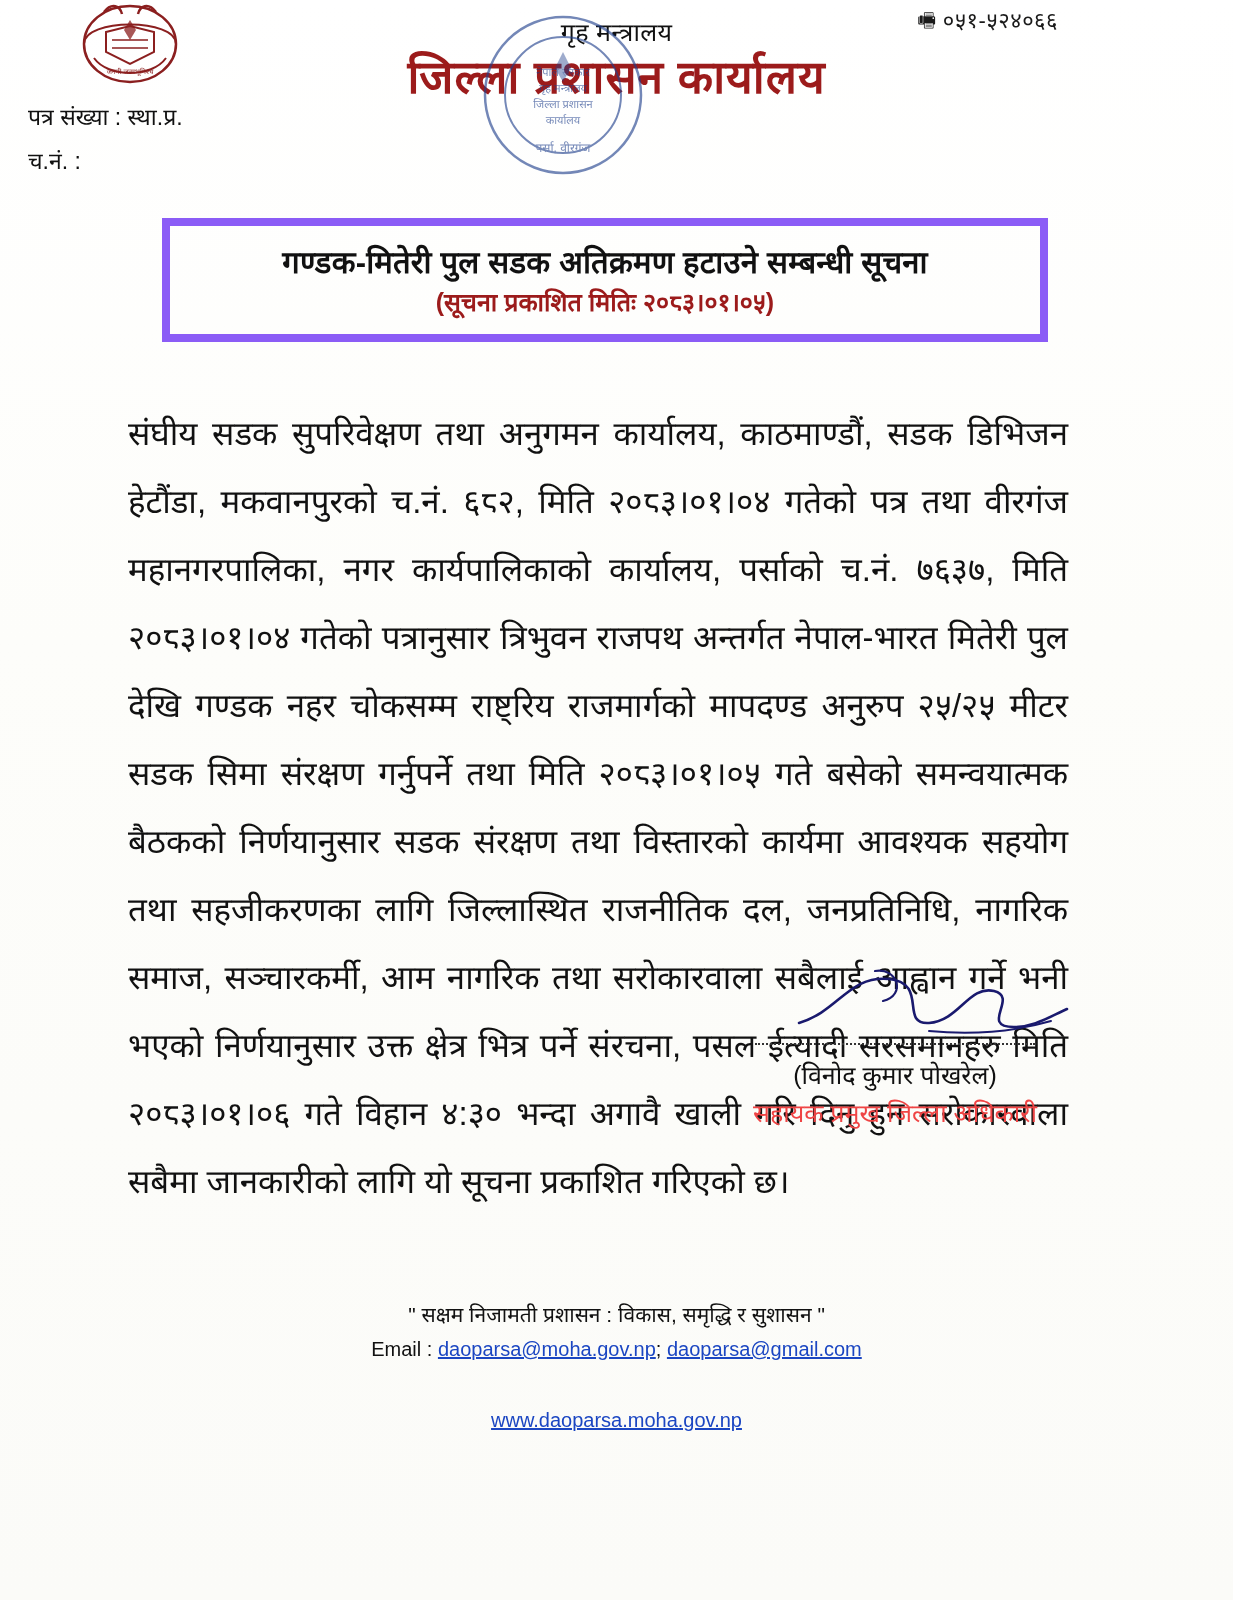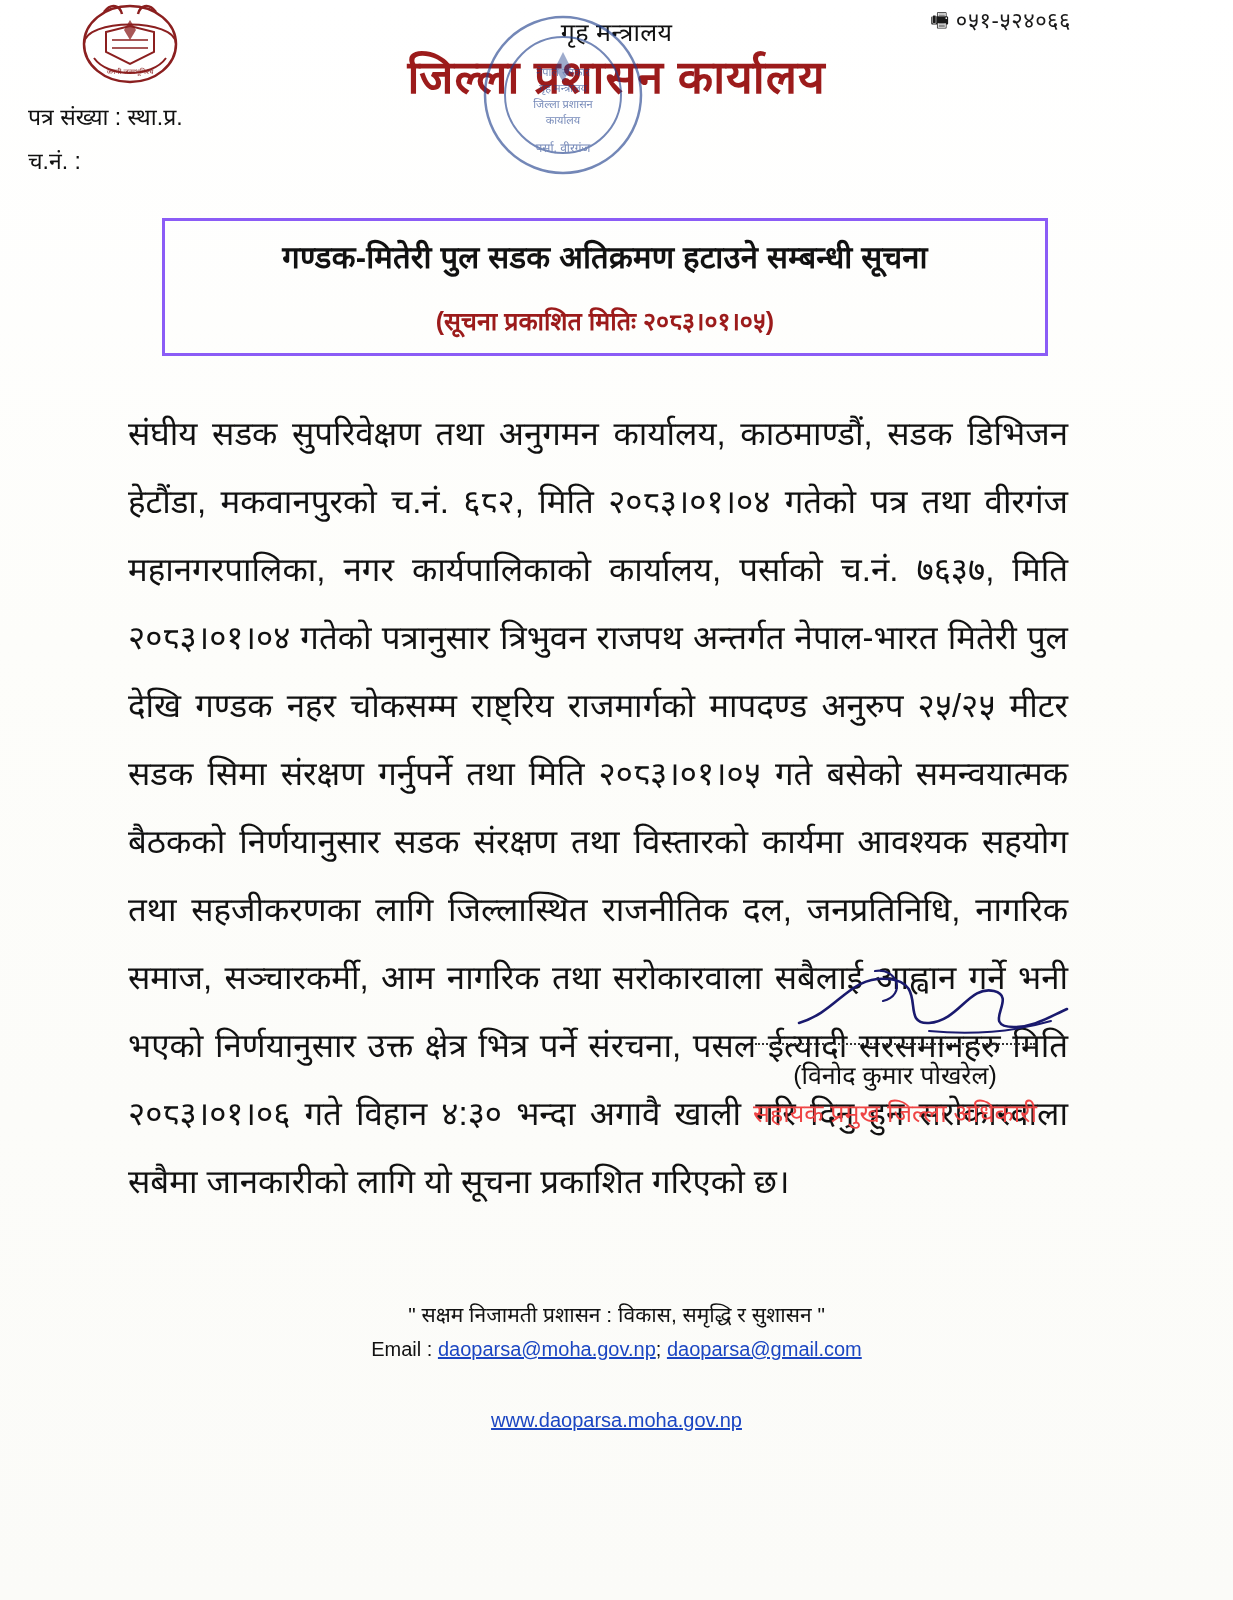--- a/index.html
+++ b/index.html
@@ -32,21 +32,21 @@
     position: absolute;
     left: 60px;
     top: 0px;
     width: 140px;
     height: 96px;
   }
   .emblem svg { display:block; }
 
   .phone-line {
     position: absolute;
-    right: 162px;
+    right: 175px;
     top: 4px;
     font-size: 22px;
     letter-spacing: 0.5px;
     color: #1a1a1a;
     white-space: nowrap;
     text-align: right;
   }
   .phone-icon {
     display: inline-block;
     margin-right: 6px;
@@ -93,35 +93,35 @@
     line-height: 1.9;
     color: #111;
   }
 
   
   .title-box {
     position: absolute;
     left: 162px;
     top: 218px;
     width: 886px;
-    border: 3px solid #8b5cf6;
+    border: 8px solid #8b5cf6;
     padding: 14px 10px 16px 10px;
     box-sizing: border-box;
     text-align: center;
     background: transparent;
   }
   .title-box .line1 {
     font-size: 31px;
     font-weight: bold;
     color: #111;
     letter-spacing: 0.2px;
     white-space: nowrap;
   }
   .title-box .line2 {
-    margin-top: 26px;
+    margin-top: 2px;
     font-size: 25px;
     color: #9c1b1b;
     font-weight: bold;
   }
 
   
   .body-text {
     position: absolute;
     left: 128px;
     top: 400px;

